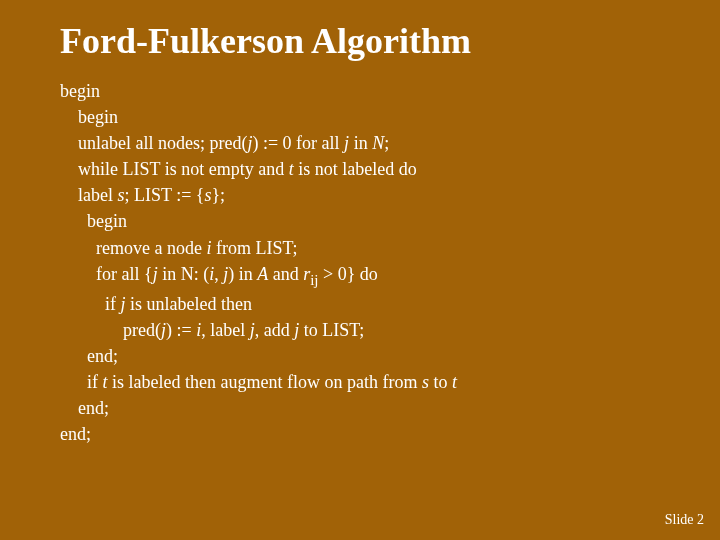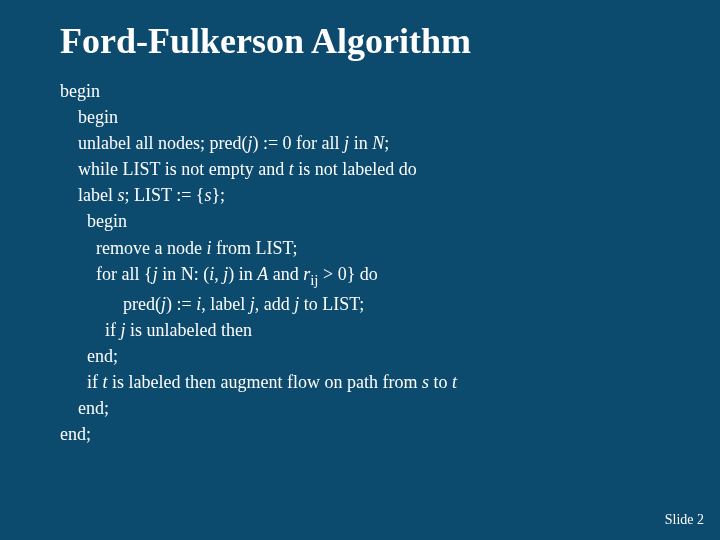--- a/index.html
+++ b/index.html
@@ -13,21 +13,21 @@
       height: 540px;
       background-color: #0000cc;
       font-family: 'Times New Roman', Times, serif;
       color: white;
       overflow: hidden;
     }
 
     .slide-container {
       width: 720px;
       height: 540px;
-      background-color: #0c4a6e;
+      background-color: #a16207;
       padding: 20px 40px;
       position: relative;
     }
 
     .title {
       font-size: 36px;
       font-weight: bold;
       color: white;
       margin-bottom: 16px;
       margin-left: 20px;
@@ -65,22 +65,22 @@
 
   <div class="content">
     <span class="line">begin</span>
     <span class="line">&nbsp;&nbsp;&nbsp;&nbsp;begin</span>
     <span class="line">&nbsp;&nbsp;&nbsp;&nbsp;unlabel all nodes; pred(<em>j</em>) := 0 for all <em>j</em> in <em>N</em>;</span>
     <span class="line">&nbsp;&nbsp;&nbsp;&nbsp;while LIST is not empty and <em>t</em> is not labeled do</span>
     <span class="line">&nbsp;&nbsp;&nbsp;&nbsp;label <em>s</em>; LIST := {<em>s</em>};</span>
     <span class="line">&nbsp;&nbsp;&nbsp;&nbsp;&nbsp;&nbsp;begin</span>
     <span class="line">&nbsp;&nbsp;&nbsp;&nbsp;&nbsp;&nbsp;&nbsp;&nbsp;remove a node <em>i</em> from LIST;</span>
     <span class="line">&nbsp;&nbsp;&nbsp;&nbsp;&nbsp;&nbsp;&nbsp;&nbsp;for all {<em>j</em> in N: (<em>i</em>, <em>j</em>) in <em>A</em> and <em>r</em><sub>ij</sub> &gt; 0} do</span>
+    <span class="line">&nbsp;&nbsp;&nbsp;&nbsp;&nbsp;&nbsp;&nbsp;&nbsp;&nbsp;&nbsp;if <em>j</em> is unlabeled then</span>
     <span class="line">&nbsp;&nbsp;&nbsp;&nbsp;&nbsp;&nbsp;&nbsp;&nbsp;&nbsp;&nbsp;&nbsp;&nbsp;&nbsp;&nbsp;pred(<em>j</em>) := <em>i</em>, label <em>j</em>, add <em>j</em> to LIST;</span>
-    <span class="line">&nbsp;&nbsp;&nbsp;&nbsp;&nbsp;&nbsp;&nbsp;&nbsp;&nbsp;&nbsp;if <em>j</em> is unlabeled then</span>
     <span class="line">&nbsp;&nbsp;&nbsp;&nbsp;&nbsp;&nbsp;end;</span>
     <span class="line">&nbsp;&nbsp;&nbsp;&nbsp;&nbsp;&nbsp;if <em>t</em> is labeled then augment flow on path from <em>s</em> to <em>t</em></span>
     <span class="line">&nbsp;&nbsp;&nbsp;&nbsp;end;</span>
     <span class="line">end;</span>
   </div>
 
   <span class="slide-number">Slide 2</span>
 </div>
 
 </body></html>

